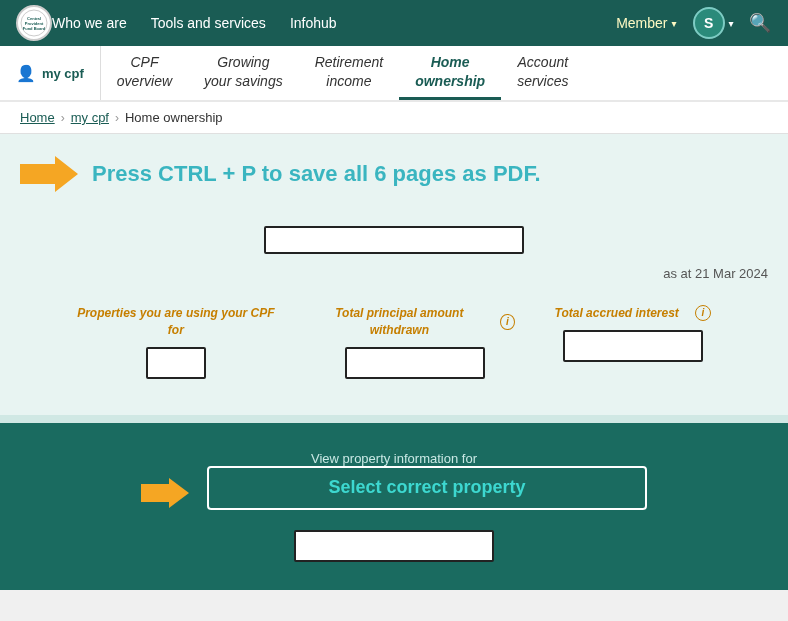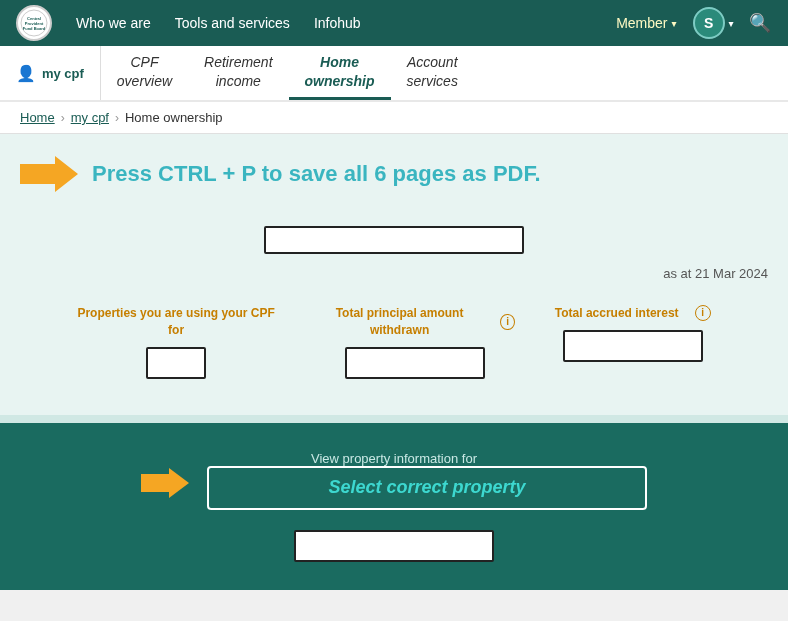--- a/index.html
+++ b/index.html
@@ -5,21 +5,20 @@
     * { margin: 0; padding: 0; box-sizing: border-box; }
     body { font-family: Arial, sans-serif; background: #f0f0f0; width: 788px; }
 
     
     .top-nav {
       background: #1a5c54;
       display: flex;
       align-items: center;
       height: 46px;
       padding: 0 16px;
-      gap: 24px;
     }
     .logo-area {
       display: flex;
       align-items: center;
       gap: 8px;
     }
     .logo-circle {
       width: 36px;
       height: 36px;
       border-radius: 50%;
@@ -202,20 +201,21 @@
       gap: 40px;
       align-items: flex-start;
       margin-bottom: 16px;
     }
     .stat-item {
       display: flex;
       flex-direction: column;
       align-items: center;
       text-align: center;
       max-width: 200px;
+      font-style: italic;
     }
     .stat-label {
       font-size: 12px;
       color: #c67f00;
       font-weight: bold;
       margin-bottom: 8px;
       line-height: 1.4;
     }
     .stat-value-box {
       width: 140px;
@@ -265,25 +265,24 @@
       min-height: 160px;
     }
     .property-label {
       text-align: center;
       color: #c8e8e4;
       font-size: 13px;
       margin-bottom: 0;
     }
     .property-select-row {
       display: flex;
-      align-items: flex-start;
+      align-items: flex-end;
       justify-content: center;
       gap: 16px;
       margin-bottom: 20px;
-      font-style: italic;
     }
     .property-arrow {
       width: 50px;
       height: 34px;
     }
     .property-select-btn {
       width: 440px;
       height: 44px;
       border: 2px solid #fff;
       background: transparent;
@@ -347,20 +346,21 @@
   </div>
 </nav>
 
 <div class="sub-nav">
   <div class="my-cpf-item">
     <span class="user-icon">👤</span>
     <span>my cpf</span>
   </div>
   <div class="sub-nav-items">
     <a class="sub-nav-item">CPF<br>overview</a>
+    <a class="sub-nav-item">Growing<br>your savings</a>
     <a class="sub-nav-item">Retirement<br>income</a>
     <a class="sub-nav-item active">Home<br>ownership</a>
     <a class="sub-nav-item">Account<br>services</a>
   </div>
 </div>
 
 <div class="breadcrumb">
   <span class="breadcrumb-link">Home</span>
   <span class="breadcrumb-sep">›</span>
   <span class="breadcrumb-link">my cpf</span>

